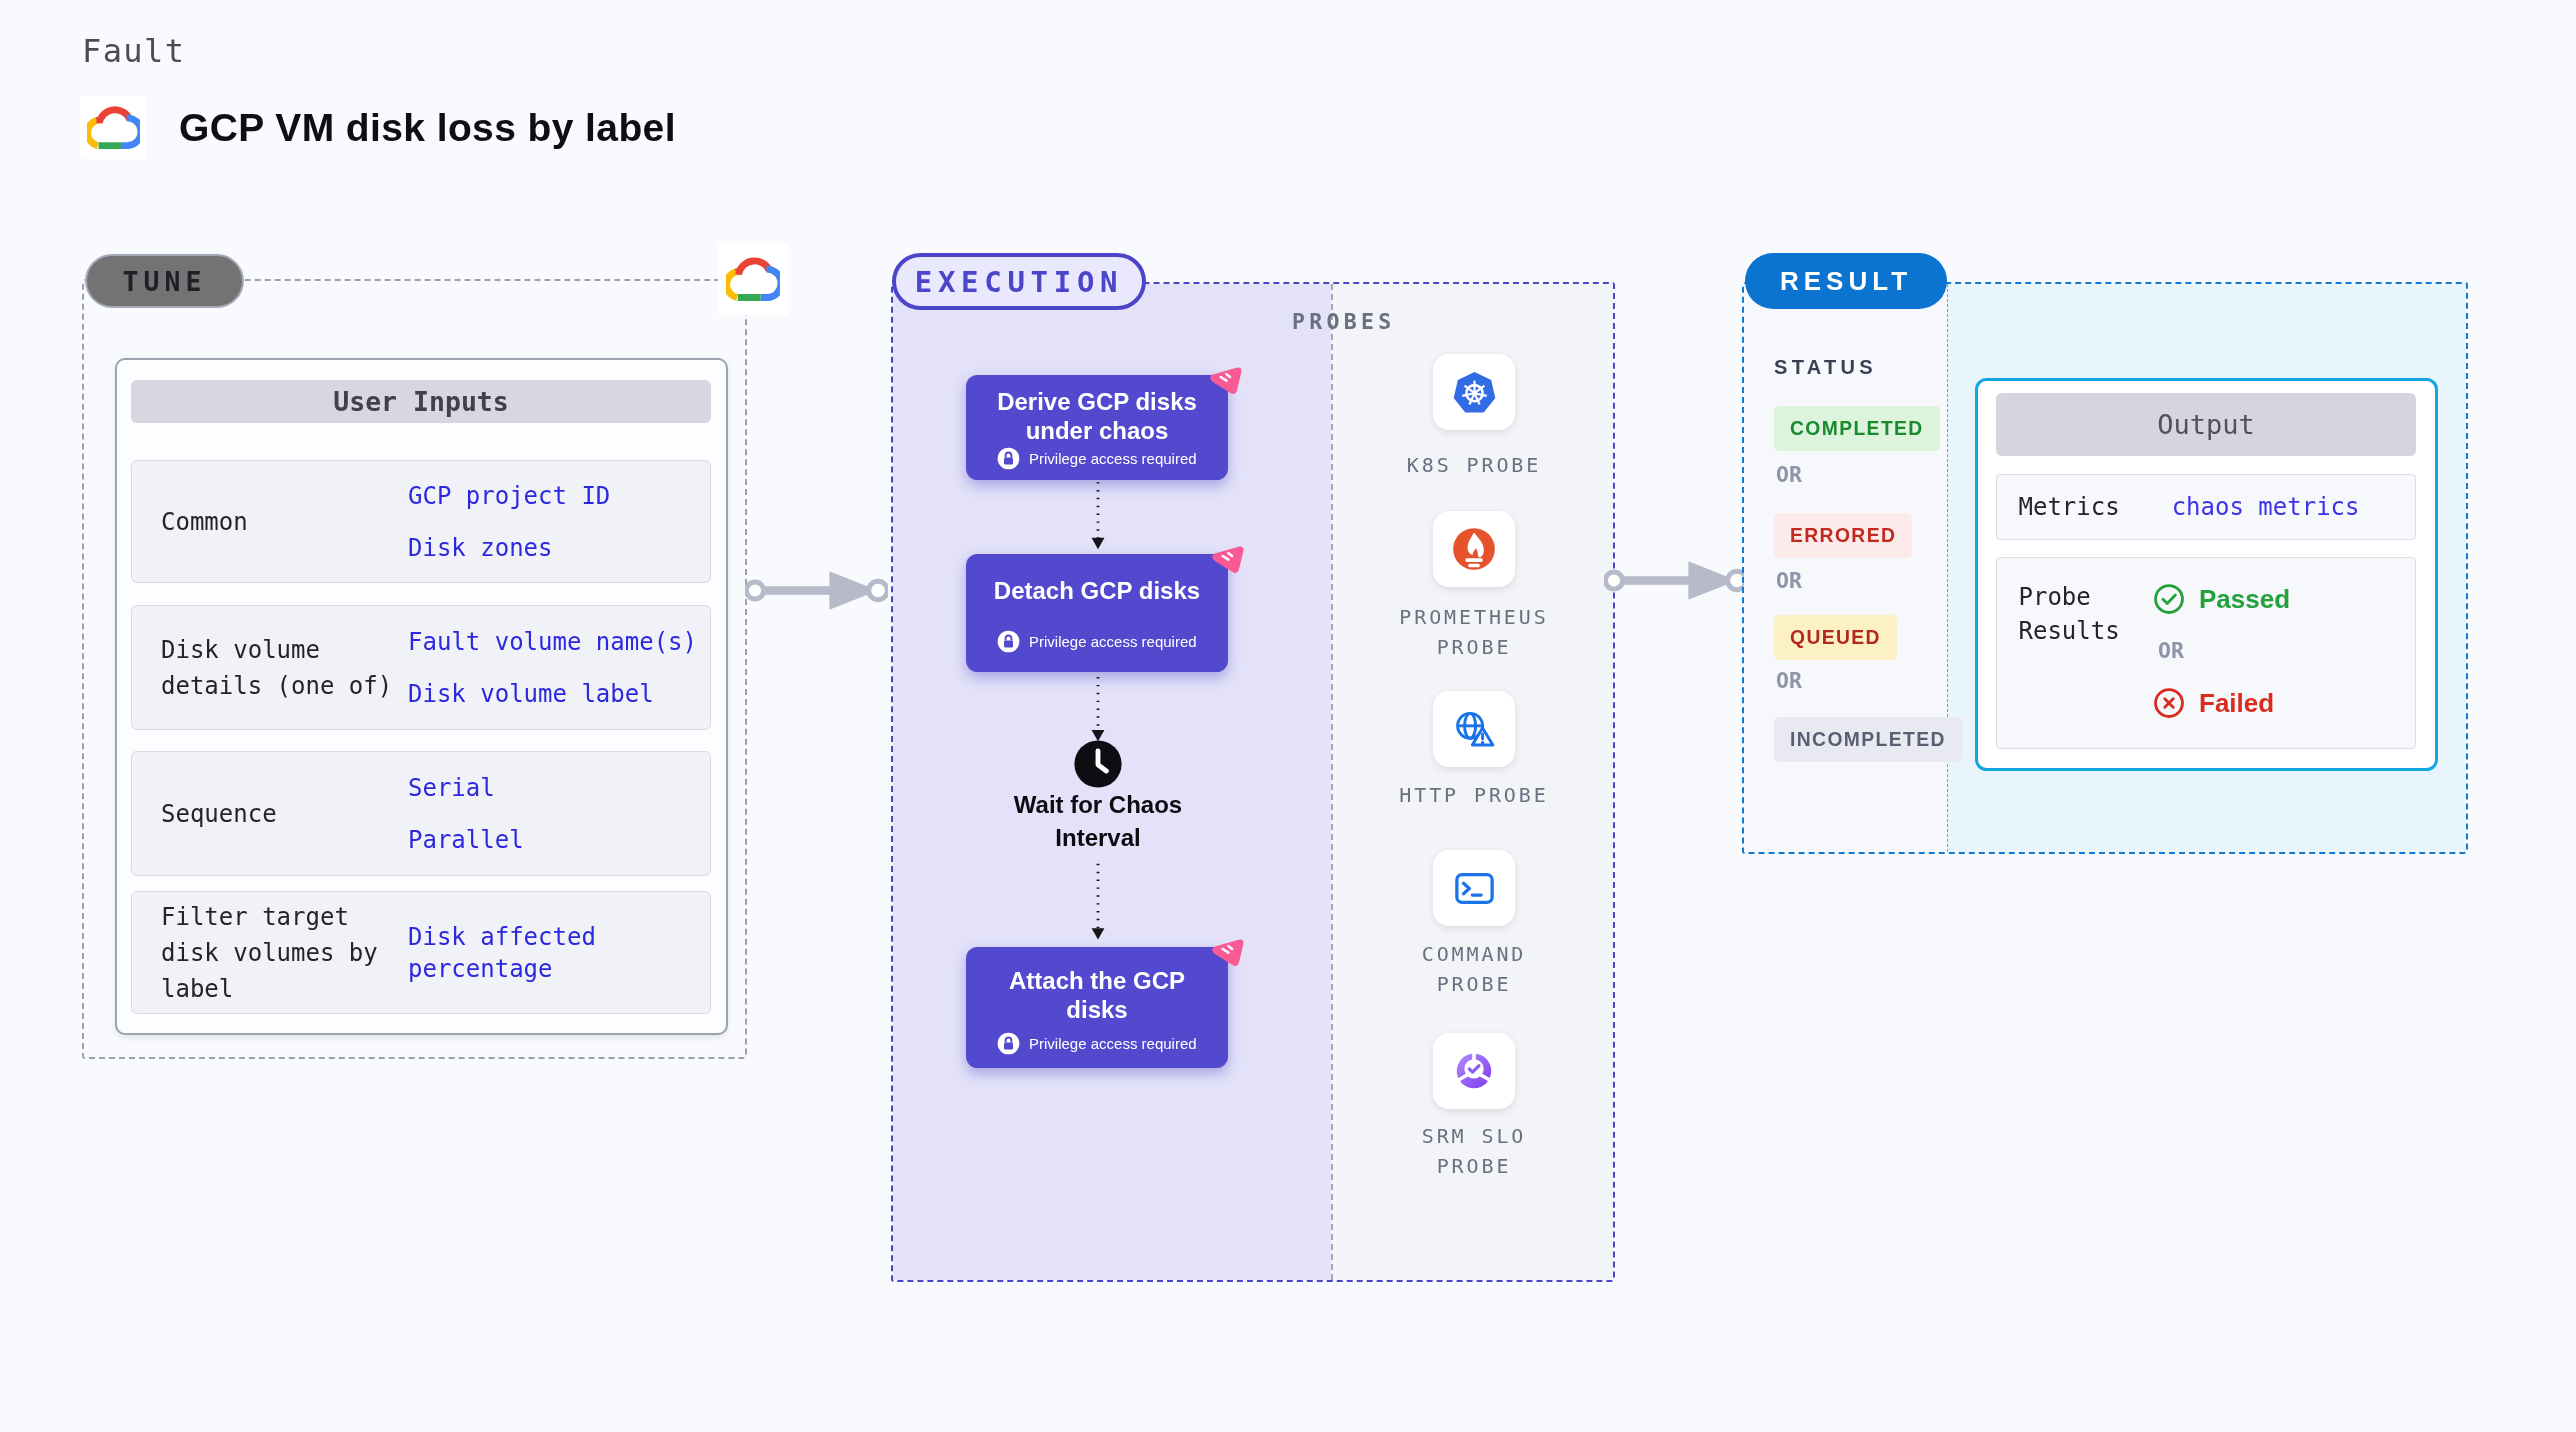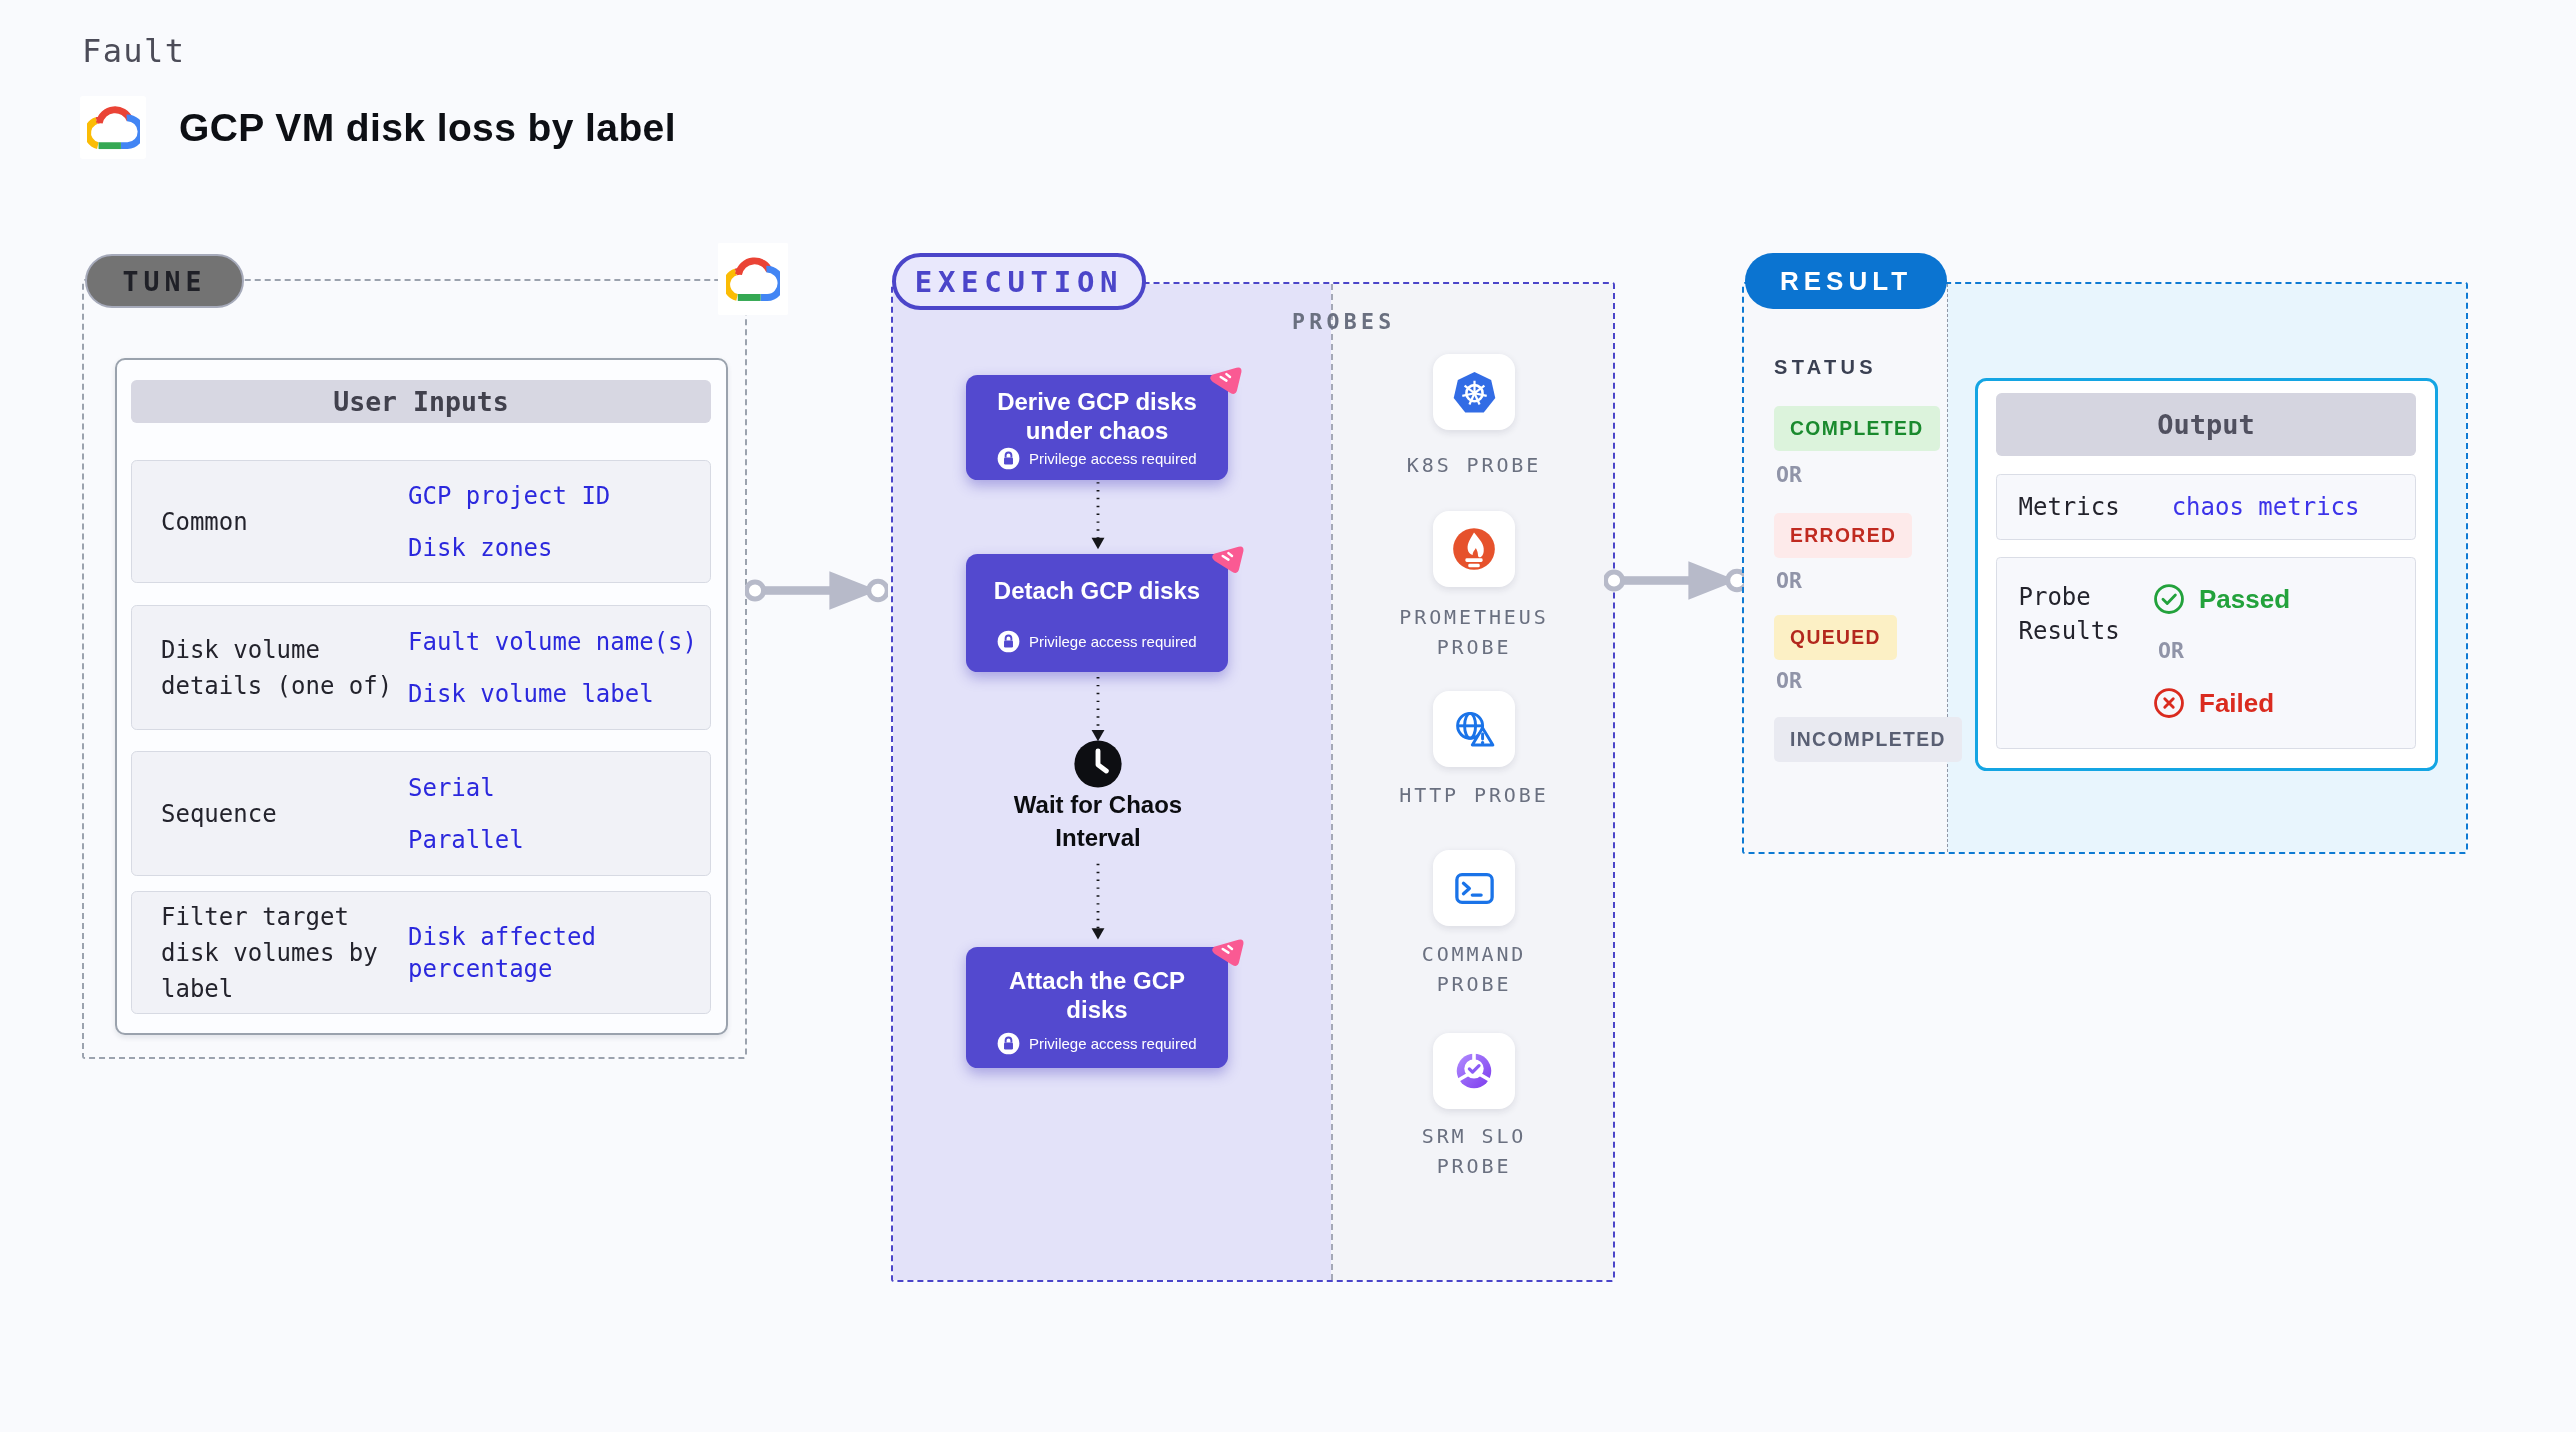--- a/index.html
+++ b/index.html
@@ -70,21 +70,21 @@
          font-size:19.3px;font-weight:bold;letter-spacing:1.4px;}
   .b-completed{left:1774px;top:406px;background:#dcf3dc;color:#1a8a2e;}
   .b-errored{left:1774px;top:513px;background:#fdeaea;color:#c02a20;}
   .b-queued{left:1774px;top:615px;background:#fcf0c5;color:#b3271d;}
   .b-incompleted{left:1774px;top:717px;background:#e9eaf1;color:#595f73;}
   .or{font-size:21.5px;font-weight:600;color:#9094a8;}
   .or1{left:1776px;top:462px;} .or2{left:1776px;top:568px;} .or3{left:1776px;top:668px;}
 
   .output-box{left:1975px;top:378px;width:463px;height:393px;background:#fff;border:3.6px solid #14a5e3;border-radius:11.5px;box-sizing:border-box;}
   .out-head{left:1996px;top:393px;width:420px;height:63px;background:#d5d5e0;border-radius:5.7px;
-            display:flex;align-items:center;justify-content:center;font-size:27px;font-weight:700;color:#50505f;}
+            display:flex;align-items:center;justify-content:center;font-size:27px;font-weight:400;color:#50505f;}
   .out-row{left:1996px;width:420px;background:#f7f8fc;border:1.4px solid #dadde6;border-radius:4.3px;box-sizing:border-box;}
   .out-metrics{top:474px;height:66px;display:flex;align-items:center;}
   .out-metrics .lbl{margin-left:21.5px;font-size:24px;color:#23232c;}
   .out-metrics .val{margin-left:52px;font-size:24px;color:#3c33e9;}
   .out-probe{top:557px;height:192px;}
   .out-probe .lbl{position:absolute;left:21.5px;top:21.5px;font-size:24px;color:#23232c;line-height:34px;width:129px;}
   .pr-line{position:absolute;display:flex;align-items:center;gap:13px;}
   .pr-passed{left:155px;top:24px;} .pr-failed{left:155px;top:128px;}
   .pr-passed .t{font-size:26px;font-weight:bold;color:#23a23c;text-align:center;}
   .pr-failed .t{font-size:26px;font-weight:bold;color:#da2b1f;}

